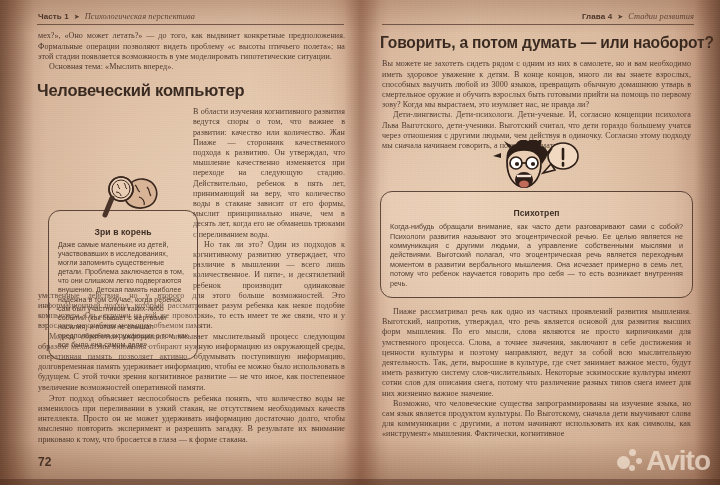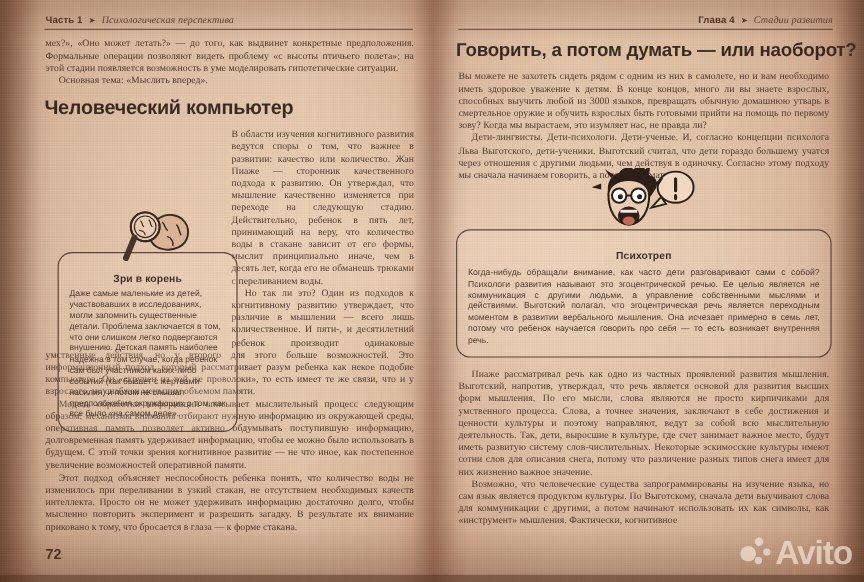--- a/index.html
+++ b/index.html
@@ -119,21 +119,21 @@
   .icon-left{top:-40px;left:56%;}
   .icon-right{top:-52px;}
 
   .pagenum{
     font-family:"Liberation Sans",sans-serif;font-weight:bold;
     font-size:12px;color:#2a1d16;margin-left:4px;
   }
 
   
   .wm{
-    position:absolute;right:10px;bottom:10px;display:flex;align-items:flex-start;gap:3px;
+    position:absolute;right:10px;bottom:10px;display:flex;align-items:center;gap:3px;
     opacity:.72;
   }
   .wm-text{
     font-family:"Liberation Sans",sans-serif;font-weight:bold;font-size:28px;
     color:#f3e3d4;letter-spacing:-1px;line-height:1;
   }
   .wm-dots{position:relative;width:26px;height:26px;}
   .wm-dots i{position:absolute;border-radius:50%;background:#f3e3d4;display:block;}
   .wm-dots i:nth-child(1){width:13px;height:13px;left:0;top:8px;}
   .wm-dots i:nth-child(2){width:7px;height:7px;left:12px;top:1px;}

